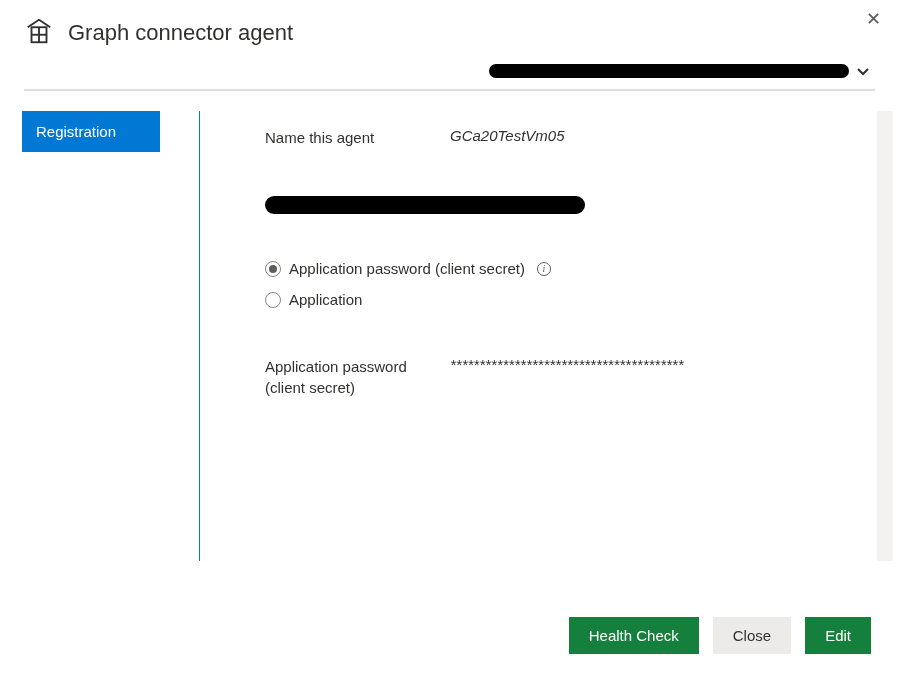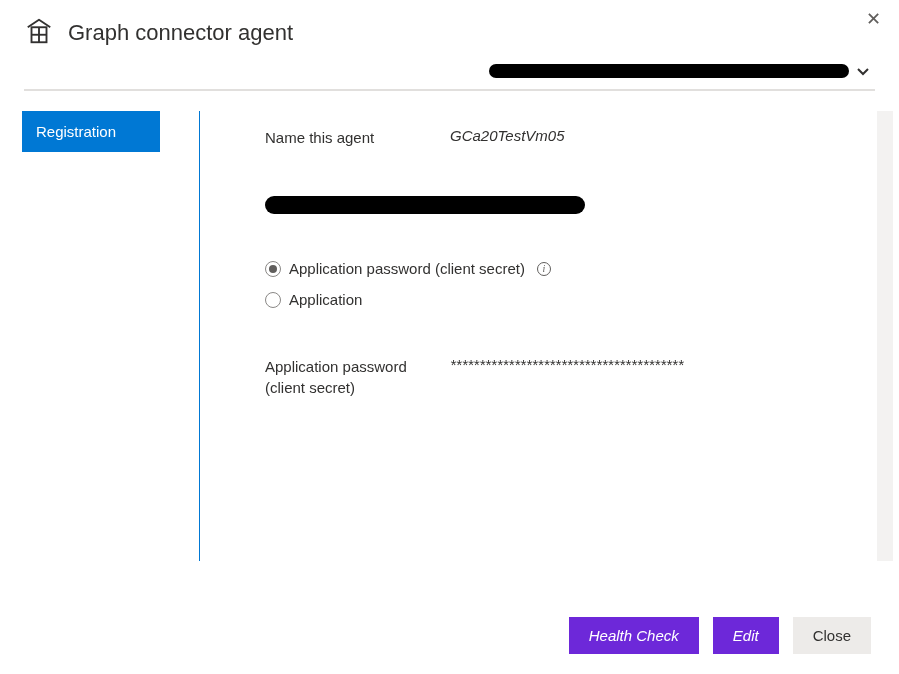--- a/index.html
+++ b/index.html
@@ -179,23 +179,22 @@
       gap: 14px;
     }
     .btn {
       padding: 10px 20px;
       font-size: 15px;
       border: none;
       cursor: pointer;
       font-family: inherit;
     }
     .btn-primary {
-      background: #6d28d9;
+      background: #15803d;
       color: #fff;
-      font-style: italic;
     }
     .btn-default {
       background: #edebe9;
       color: #323130;
     }
   </style>
 </head>
 <body>
 
 <div class="window-border">
@@ -260,17 +259,17 @@
       <div class="form-row tight">
         <div class="form-label">Application password (client secret)</div>
         <div class="form-value">****************************************</div>
       </div>
 
     </div>
   </div>
 
   <div class="footer">
     <button class="btn btn-primary">Health Check</button>
+    <button class="btn btn-default">Close</button>
     <button class="btn btn-primary">Edit</button>
-    <button class="btn btn-default">Close</button>
   </div>
 
 </div>
 
 </body></html>

